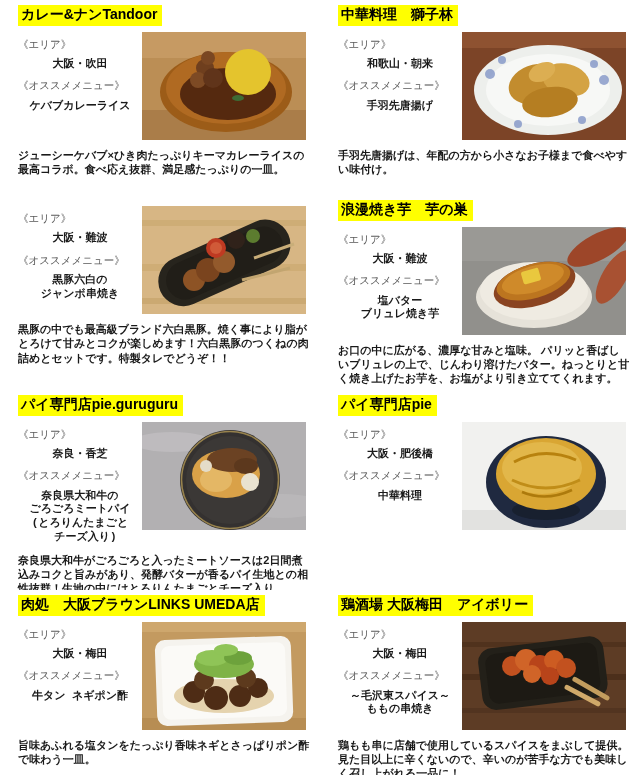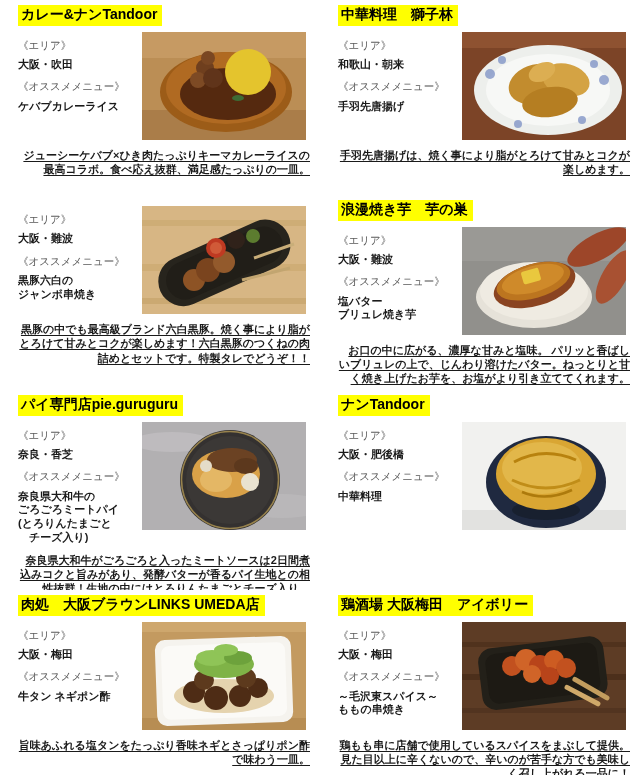--- a/index.html
+++ b/index.html
@@ -29,32 +29,30 @@
     display:inline-block;
     background:var(--highlight);
     color:#000;
     font-weight:bold;
     font-size:14px;
     line-height:1.25;
     padding:1px 5px 2px 3px;
     margin:0;
     white-space:nowrap;
   }
-  .body{display:flex;gap:0;margin-top:4px;}
+  .body{display:flex;gap:0;margin-top:4px;font-family:Liberation Mono, monospace;}
   .info{width:124px;flex:0 0 auto;}
   .label{color:var(--label);font-size:10.5px;margin-top:9px;line-height:1.25;}
-  .value{font-weight:bold;font-size:11px;margin-top:6px;line-height:1.25;white-space:pre-line;}
+  .value{font-weight:bold;font-size:11px;margin-top:6px;line-height:1.25;white-space:pre-line;text-align:center;}
   .photo{width:164px;height:108px;flex:0 0 auto;margin-top:2px;}
   .photo svg{display:block;width:100%;height:100%;}
   .desc{
     font-weight:bold;font-size:11px;line-height:1.3;
     margin:8px 0 0;max-width:298px;
-    text-decoration:underline;
     text-underline-offset:2px;
-    text-align:right;
   }
 </style>
 </head>
 <body>
 
 <div class="grid">
 
   <section class="cell">
     <h2 class="title">カレー&amp;ナンTandoor</h2>
     <div class="body">
@@ -107,21 +105,21 @@
             <circle cx="56" cy="92" r="4"></circle>
               <circle cx="120" cy="88" r="4"></circle>
           </g>
           <ellipse cx="72" cy="52" rx="26" ry="19" fill="#c28c2e" transform="rotate(-20 72 52)"></ellipse>
           <ellipse cx="104" cy="48" rx="24" ry="16" fill="#d4a344" transform="rotate(15 104 48)"></ellipse>
           <ellipse cx="88" cy="70" rx="28" ry="15" fill="#b57e22" transform="rotate(-8 88 70)"></ellipse>
           <ellipse cx="80" cy="40" rx="14" ry="9" fill="#dcae52" transform="rotate(-25 80 40)"></ellipse>
         </svg>
       </div>
     </div>
-    <p class="desc">手羽先唐揚げは、焼く事により脂がとろけて甘みとコクが楽しめます。</p>
+    <p class="desc">手羽先唐揚げは、年配の方から小さなお子様まで食べやすい味付け。</p>
   </section>
 
   <section class="cell">
     <div class="body">
       <div class="info">
         <div class="label">《エリア》</div>
         <div class="value">大阪・難波</div>
         <div class="label">《オススメメニュー》</div>
         <div class="value">黒豚六白の
 ジャンボ串焼き</div>
@@ -207,21 +205,21 @@
           <ellipse cx="104" cy="44" rx="12" ry="8" fill="#5c381d"></ellipse>
           <circle cx="108" cy="60" r="9" fill="#e9e2d0"></circle>
           <circle cx="64" cy="44" r="6" fill="#e4dcc8"></circle>
         </svg>
       </div>
     </div>
     <p class="desc">奈良県大和牛がごろごろと入ったミートソースは2日間煮込みコクと旨みがあり、発酵バターが香るパイ生地との相性抜群！生地の中にはとろりんたまごとチーズ入り。</p>
   </section>
 
   <section class="cell">
-    <h2 class="title">ナンTandoor</h2>
+    <h2 class="title">パイ専門店pie</h2>
     <div class="body">
       <div class="info">
         <div class="label">《エリア》</div>
         <div class="value">大阪・肥後橋</div>
         <div class="label">《オススメメニュー》</div>
         <div class="value">中華料理</div>
       </div>
       <div class="photo">
         <svg viewBox="0 0 164 108" aria-hidden="true">
           <rect width="164" height="108" fill="#f1f1ef"></rect>

